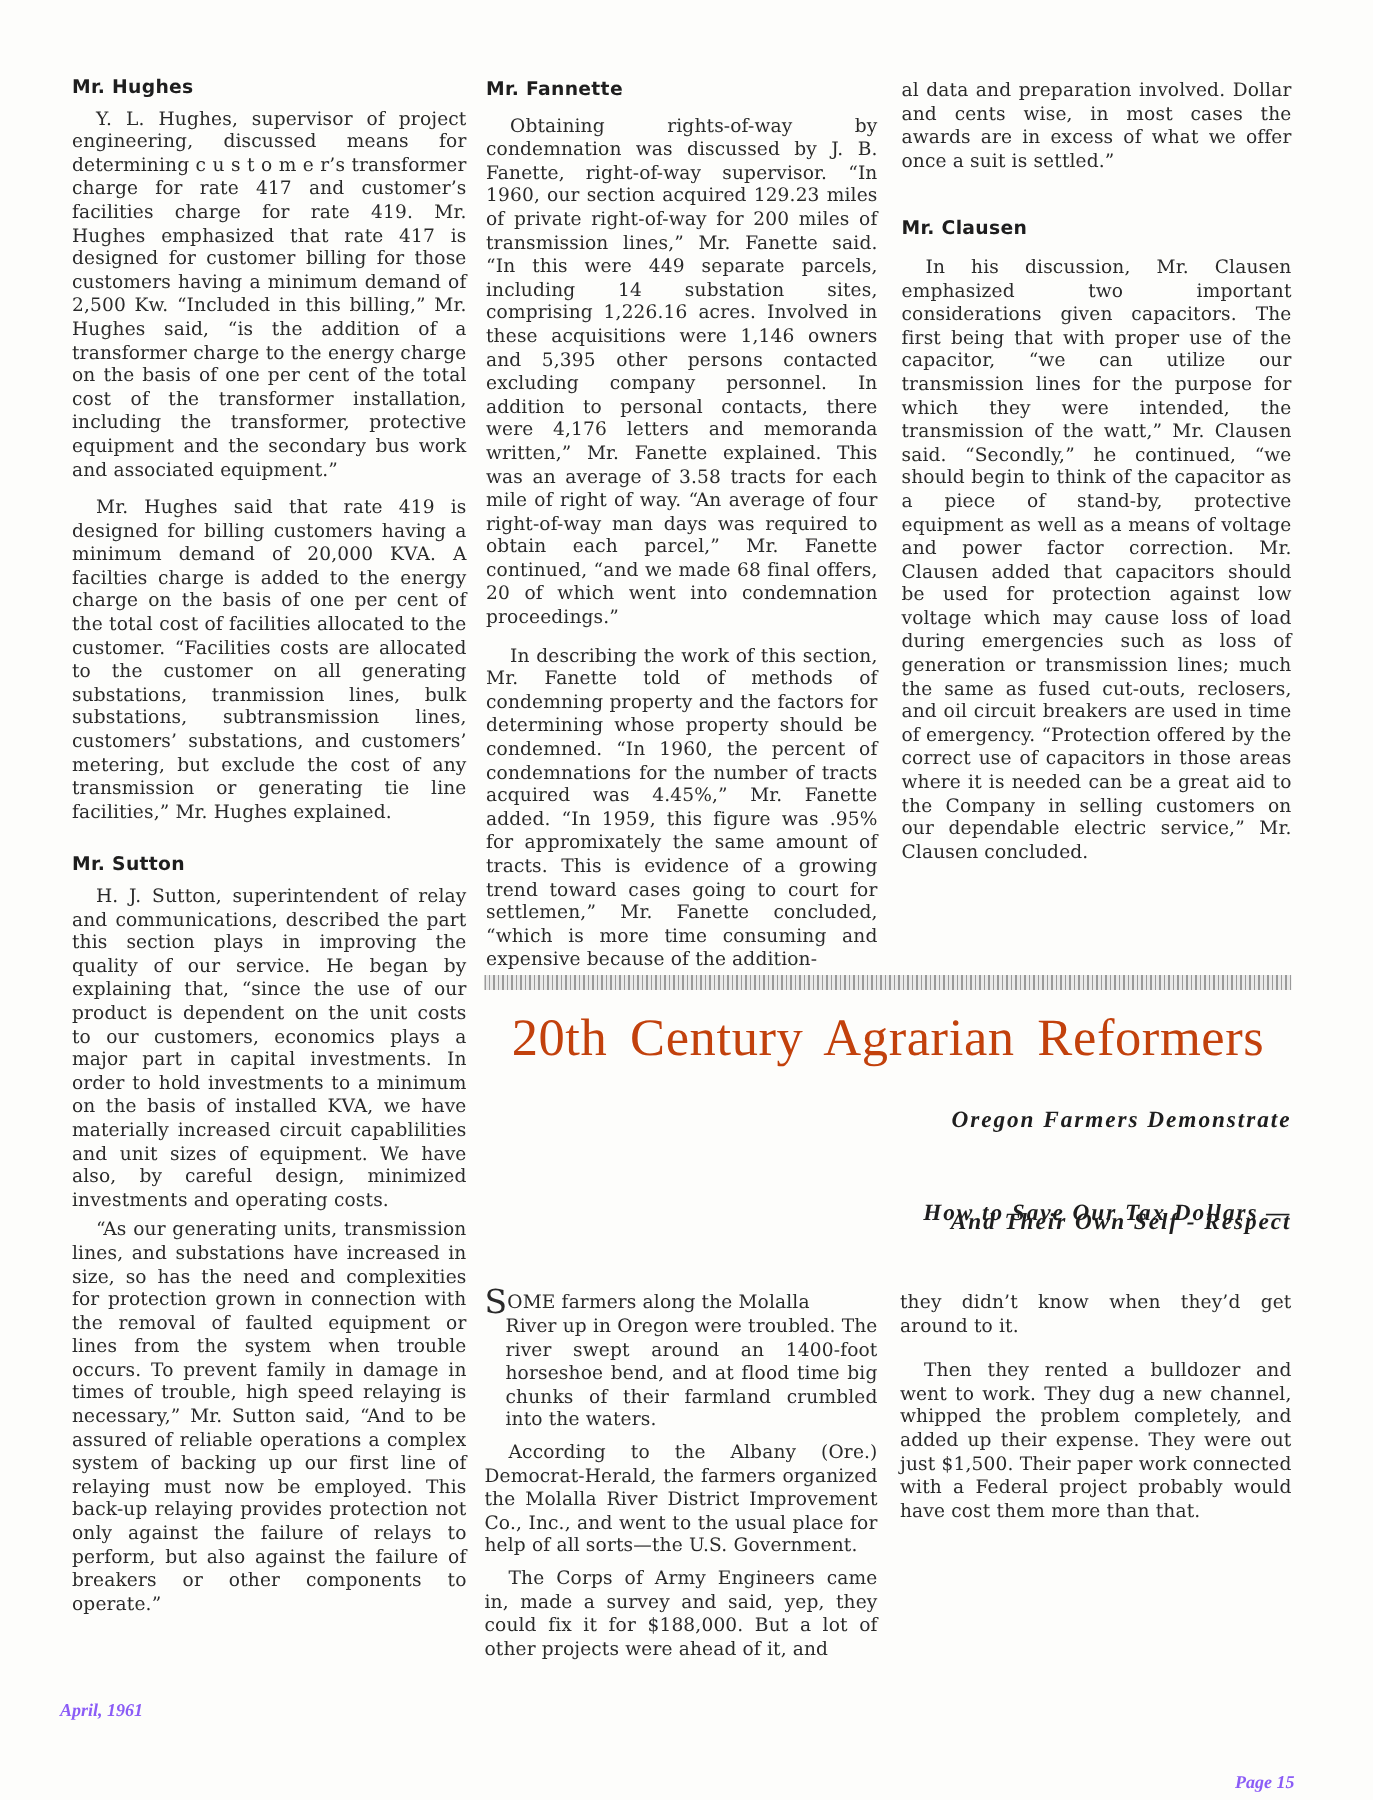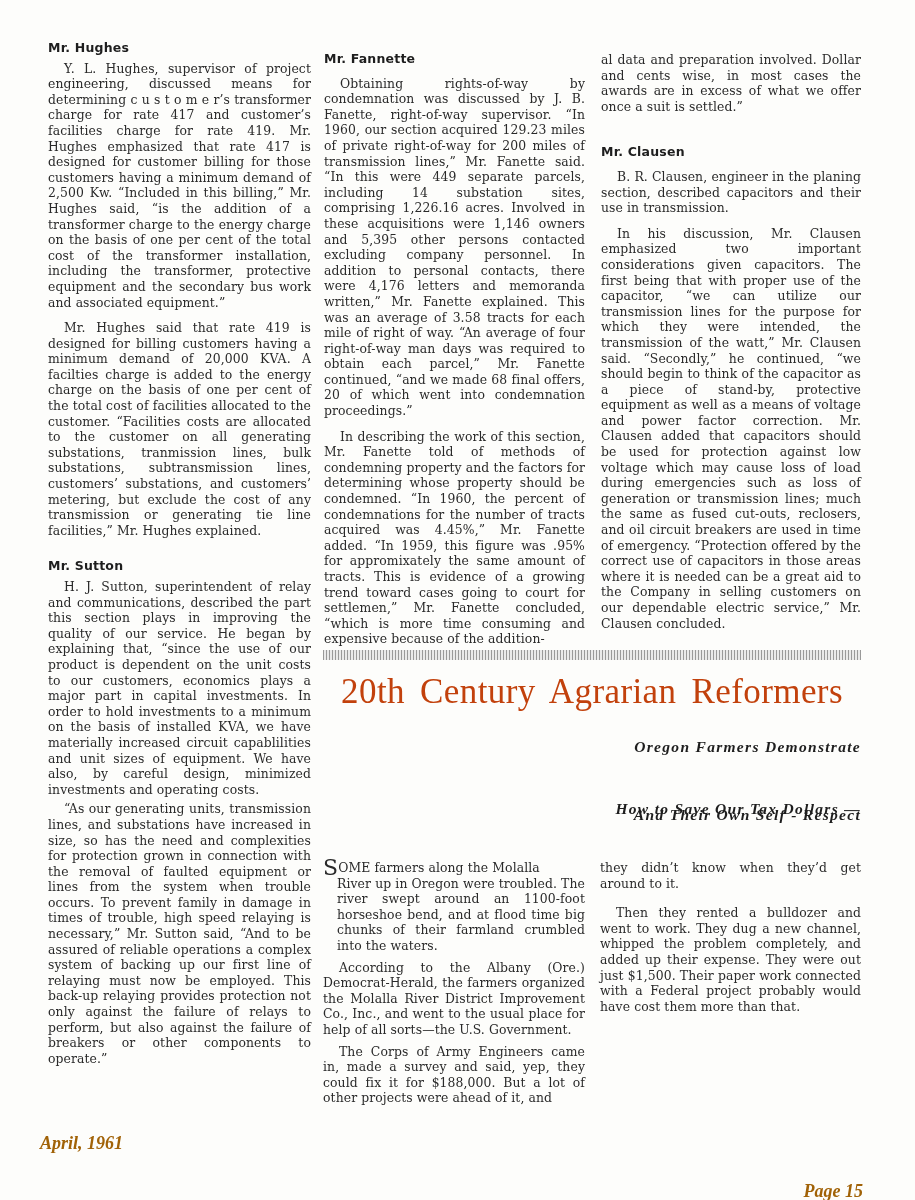--- a/index.html
+++ b/index.html
@@ -9,21 +9,21 @@
   }
   .col { position: absolute; font-size: 12.4px; line-height: 15.6px; text-align: justify; letter-spacing: 0.1px; }
   .col p { margin: 0; text-indent: 16px; }
   .col p + p { margin-top: 0; }
   .col p.gap { margin-top: 10px; }
   .col h3 {
     font-family: "DejaVu Sans", "Liberation Sans", sans-serif; font-weight: bold;
     font-size: 12.5px; margin: 0 0 5px 0; color: #1e1e1e; letter-spacing: 0.2px;
   }
   .col h3.mid { margin-top: 20px; }
-  #c1 { left: 48px; top: 40px; width: 263px; }
+  #c1 { left: 48px; top: 50px; width: 263px; }
   #c2 { left: 324px; top: 51px; width: 261px; }
   #c3 { left: 601px; top: 52px; width: 260px; }
   .rule {
     position: absolute; left: 323px; top: 650px; width: 538px; height: 10px;
     background: repeating-linear-gradient(90deg, #888 0 1px, #e6e6e6 1px 3px);
     opacity: 0.85;
   }
   .title {
     position: absolute; left: 323px; top: 672px; width: 538px; text-align: center;
     font-family: "Liberation Serif", "DejaVu Serif", serif; font-size: 35px; color: #c2410c;
@@ -35,21 +35,21 @@
     font-size: 15.5px; letter-spacing: 1.3px; color: #1e1e1e;
   }
   #s1 { top: 738px; } #s2 { top: 800px; } #s3 { top: 806px; }
   #c4 { left: 323px; top: 860px; width: 262px; }
   #c5 { left: 600px; top: 860px; width: 261px; }
   .dropcap { font-size: 22px; line-height: 14px; vertical-align: -3px; }
   .col p.lead { text-indent: 0; }
   .col p.lead .l2 { display: block; padding-left: 14px; text-indent: 0; }
   .footer {
     position: absolute; top: 1133px; font-family: "Liberation Serif", "DejaVu Serif", serif;
-    font-style: italic; font-weight: bold; font-size: 18px; color: #a16207; text-align: center;
+    font-style: italic; font-weight: bold; font-size: 12px; color: #8b5cf6; text-align: center;
   }
   #f-left { left: 40px; } #f-right { right: 52px; margin-top: 48px; }
 </style>
 </head>
 <body>
 
 <div class="col" id="c1">
   <h3>Mr. Hughes</h3>
   <p>Y. L. Hughes, supervisor of project engineering, discussed means for determining c u s t o m e r’s transformer charge for rate 417 and customer’s facilities charge for rate 419. Mr. Hughes emphasized that rate 417 is designed for customer billing for those customers having a minimum demand of 2,500 Kw. “Included in this billing,” Mr. Hughes said, “is the addition of a transformer charge to the energy charge on the basis of one per cent of the total cost of the transformer installation, including the transformer, protective equipment and the secondary bus work and associated equipment.”</p>
   <p class="gap">Mr. Hughes said that rate 419 is designed for billing customers having a minimum demand of 20,000 KVA. A facilties charge is added to the energy charge on the basis of one per cent of the total cost of facilities allocated to the customer. “Facilities costs are allocated to the customer on all generating substations, tranmission lines, bulk substations, subtransmission lines, customers’ substations, and customers’ metering, but exclude the cost of any transmission or generating tie line facilities,” Mr. Hughes explained.</p>
@@ -60,35 +60,34 @@
 
 <div class="col" id="c2">
   <h3 style="margin-bottom:9px">Mr. Fannette</h3>
   <p>Obtaining rights-of-way by condemnation was discussed by J. B. Fanette, right-of-way supervisor. “In 1960, our section acquired 129.23 miles of private right-of-way for 200 miles of transmission lines,” Mr. Fanette said. “In this were 449 separate parcels, including 14 substation sites, comprising 1,226.16 acres. Involved in these acquisitions were 1,146 owners and 5,395 other persons contacted excluding company personnel. In addition to personal contacts, there were 4,176 letters and memoranda written,” Mr. Fanette explained. This was an average of 3.58 tracts for each mile of right of way. “An average of four right-of-way man days was required to obtain each parcel,” Mr. Fanette continued, “and we made 68 final offers, 20 of which went into condemnation proceedings.”</p>
   <p class="gap">In describing the work of this section, Mr. Fanette told of methods of condemning property and the factors for determining whose property should be condemned. “In 1960, the percent of condemnations for the number of tracts acquired was 4.45%,” Mr. Fanette added. “In 1959, this figure was .95% for appromixately the same amount of tracts. This is evidence of a growing trend toward cases going to court for settlemen,” Mr. Fanette concluded, “which is more time consuming and expensive because of the addition-</p>
 </div>
 
 <div class="col" id="c3">
   <p style="text-indent:0">al data and preparation involved. Dollar and cents wise, in most cases the awards are in excess of what we offer once a suit is settled.”</p>
   <h3 class="mid" style="margin-top:30px;margin-bottom:9px">Mr. Clausen</h3>
-  <p>B. R. Clausen, engineer in the planing section, described capacitors and their use in transmission.</p>
   <p class="gap">In his discussion, Mr. Clausen emphasized two important considerations given capacitors. The first being that with proper use of the capacitor, “we can utilize our transmission lines for the purpose for which they were intended, the transmission of the watt,” Mr. Clausen said. “Secondly,” he continued, “we should begin to think of the capacitor as a piece of stand-by, protective equipment as well as a means of voltage and power factor correction. Mr. Clausen added that capacitors should be used for protection against low voltage which may cause loss of load during emergencies such as loss of generation or transmission lines; much the same as fused cut-outs, reclosers, and oil circuit breakers are used in time of emergency. “Protection offered by the correct use of capacitors in those areas where it is needed can be a great aid to the Company in selling customers on our dependable electric service,” Mr. Clausen concluded.</p>
 </div>
 
 <div class="rule"></div>
 
 <div class="title">20th Century Agrarian Reformers</div>
 <div class="sub" id="s1">Oregon Farmers Demonstrate</div>
 <div class="sub" id="s2">How to Save Our Tax Dollars —</div>
 <div class="sub" id="s3">And Their Own Self - Respect</div>
 
 <div class="col" id="c4">
   <p class="lead">
     <span class="dropcap">S</span><span>OME farmers along the Molalla</span>
-    <span class="l2">River up in Oregon were troubled. The river swept around an 1100-foot horseshoe bend, and at flood time big chunks of their farmland crumbled into the waters.</span>
+    <span class="l2">River up in Oregon were troubled. The river swept around an 1400-foot horseshoe bend, and at flood time big chunks of their farmland crumbled into the waters.</span>
   </p>
   <p class="gap" style="margin-top:6px">According to the Albany (Ore.) Democrat-Herald, the farmers organized the Molalla River District Improvement Co., Inc., and went to the usual place for help of all sorts—the U.S. Government.</p>
   <p class="gap" style="margin-top:6px">The Corps of Army Engineers came in, made a survey and said, yep, they could fix it for $188,000. But a lot of other projects were ahead of it, and</p>
 </div>
 
 <div class="col" id="c5">
   <p style="text-indent:0">they didn’t know when they’d get around to it.</p>
   <p class="gap" style="margin-top:14px">Then they rented a bulldozer and went to work. They dug a new channel, whipped the problem completely, and added up their expense. They were out just $1,500. Their paper work connected with a Federal project probably would have cost them more than that.</p>
 </div>
 

